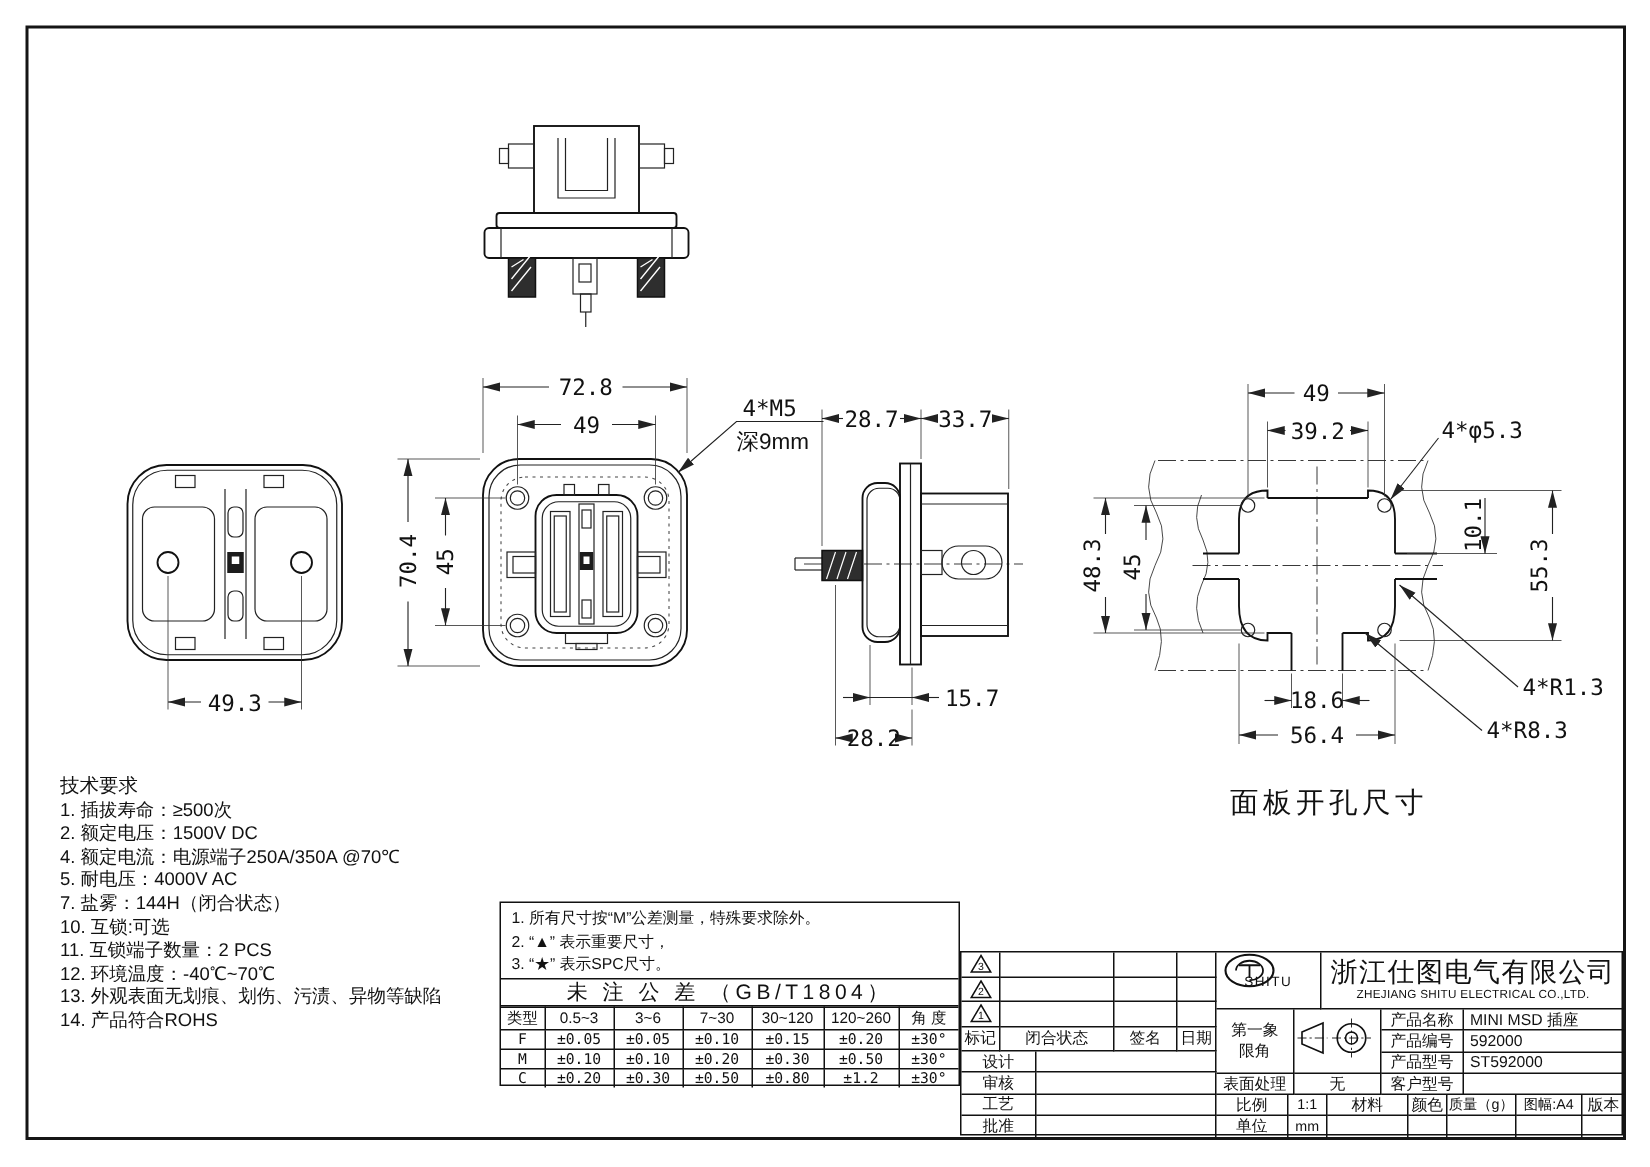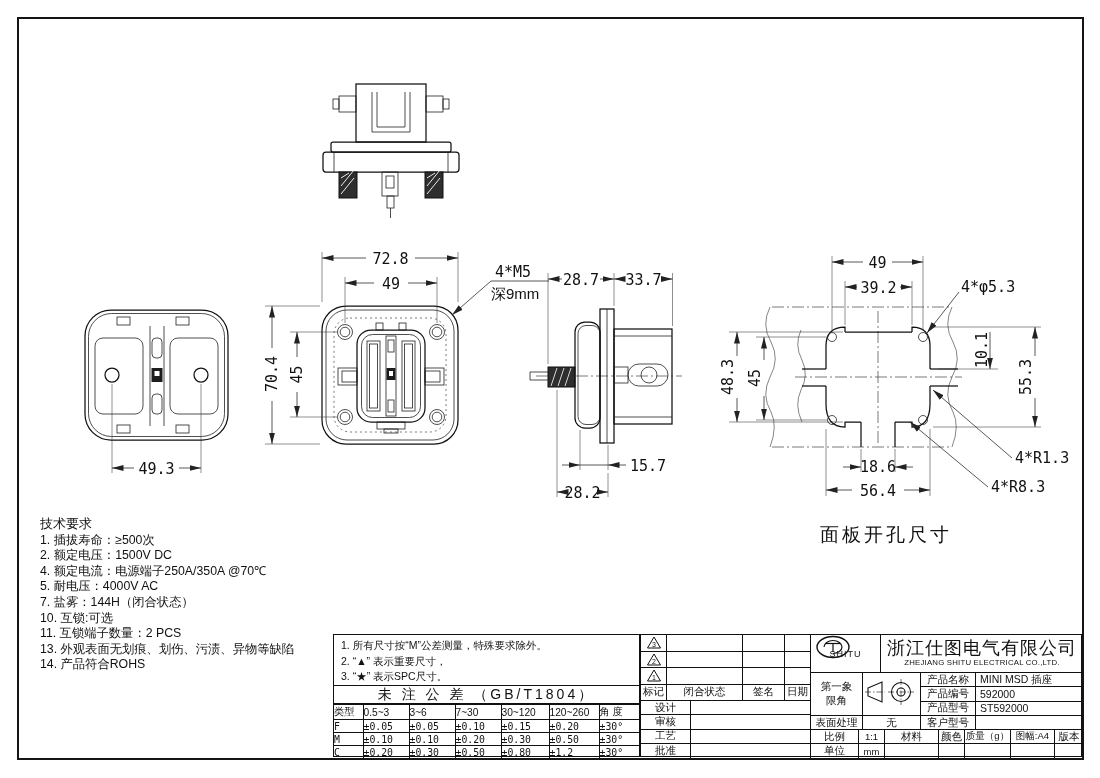--- a/index.html
+++ b/index.html
@@ -17,26 +17,26 @@
   .gl{fill:none;stroke:#444;stroke-width:.7;stroke-dasharray:2 3;}
   .dtc{font:15px "DejaVu Sans Mono",monospace;fill:#111;text-anchor:middle;}
   .dts{font:15px "DejaVu Sans Mono",monospace;fill:#111;text-anchor:start;}
   .dtv{font:15px "DejaVu Sans Mono",monospace;fill:#111;text-anchor:middle;}
   .dcn{font:15px "Liberation Sans",sans-serif;fill:#111;text-anchor:start;}
   .cap{font:19px "Liberation Sans",sans-serif;fill:#111;text-anchor:middle;letter-spacing:3px;}
   
   #tech{position:absolute;left:40px;top:516px;line-height:15.6px;font-size:12.3px;white-space:nowrap;}
   #tech .t{font-size:13px;margin-bottom:1px;}
   
-  #tol{position:absolute;left:333px;top:634px;width:307px;height:123px;border:1.5px solid #111;box-sizing:border-box;font-size:10.5px;}
+  #tol{position:absolute;left:333px;top:601px;width:307px;height:123px;border:1.5px solid #111;box-sizing:border-box;font-size:10.5px;}
   #tol .notes{height:51px;border-bottom:1px solid #111;padding:3px 0 0 7px;line-height:15.5px;box-sizing:border-box;}
   #tol .ttl{height:18px;border-bottom:1px solid #111;display:flex;align-items:center;justify-content:center;
             font-size:14px;letter-spacing:3px;box-sizing:border-box;}
   #tol table{border-collapse:collapse;width:100%;table-layout:fixed;}
-  #tol td{border:1px solid #111;text-align:left;height:12px;padding:0;font-size:10.2px;overflow:hidden;}
+  #tol td{border:1px solid #111;text-align:center;height:12px;padding:0;font-size:10.2px;overflow:hidden;}
   #tol td.mono{font-family:"DejaVu Sans Mono",monospace;font-size:9.8px;}
   #tol tr td:first-child{border-left:none;}
   #tol tr td:last-child{border-right:none;}
   #tol tr:last-child td{border-bottom:none;}
   
   #tb{position:absolute;left:640px;top:634px;width:442px;height:123px;border:1.5px solid #111;box-sizing:border-box;}
   #tb .c{position:absolute;box-sizing:border-box;border-right:1px solid #111;border-bottom:1px solid #111;
          display:flex;align-items:center;justify-content:center;font-size:10.5px;overflow:hidden;white-space:nowrap;}
   #tb .lft{justify-content:flex-start;padding-left:4px;}
   #tb .small{font-size:9.5px;}
@@ -292,20 +292,21 @@
 
   <div id="tech">
     <div class="t">技术要求</div>
     <div>1. 插拔寿命：≥500次</div>
     <div>2. 额定电压：1500V DC</div>
     <div>4. 额定电流：电源端子250A/350A @70℃</div>
     <div>5. 耐电压：4000V AC</div>
     <div>7. 盐雾：144H（闭合状态）</div>
     <div>10. 互锁:可选</div>
     <div>11. 互锁端子数量：2 PCS</div>
+    <div>12. 环境温度：-40℃~70℃</div>
     <div>13. 外观表面无划痕、划伤、污渍、异物等缺陷</div>
     <div>14. 产品符合ROHS</div>
   </div>
 
   <div id="tol">
     <div class="notes">
       <div>1. 所有尺寸按“M”公差测量，特殊要求除外。</div>
       <div>2. “▲” 表示重要尺寸，</div>
       <div>3. “★” 表示SPC尺寸。</div>
     </div>

